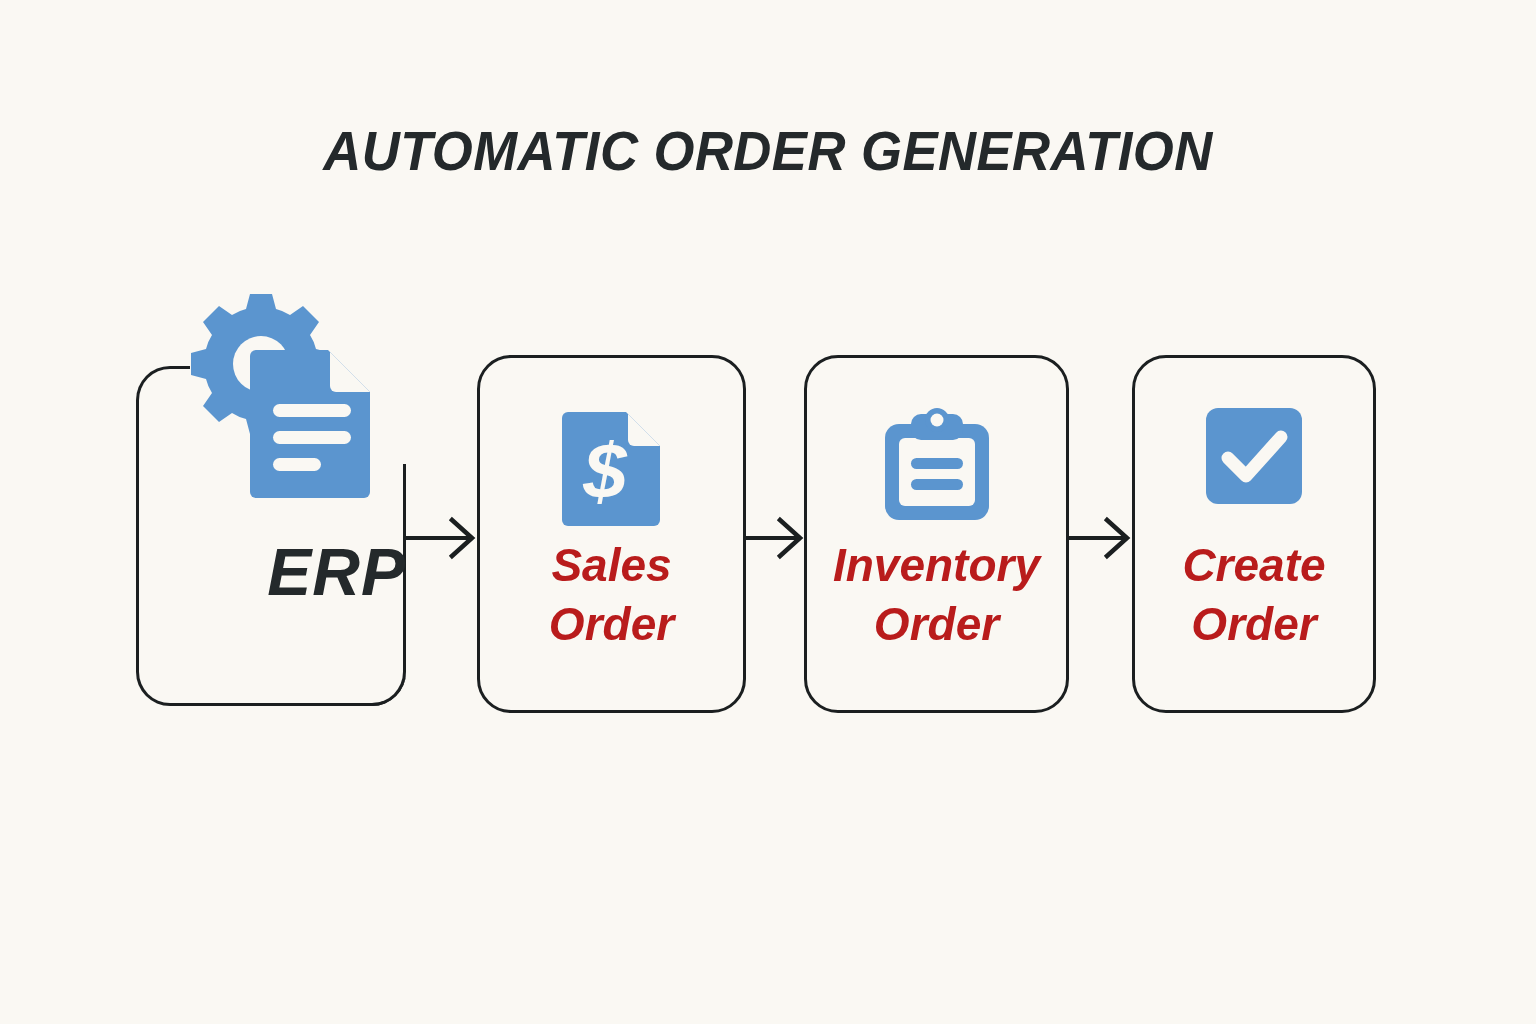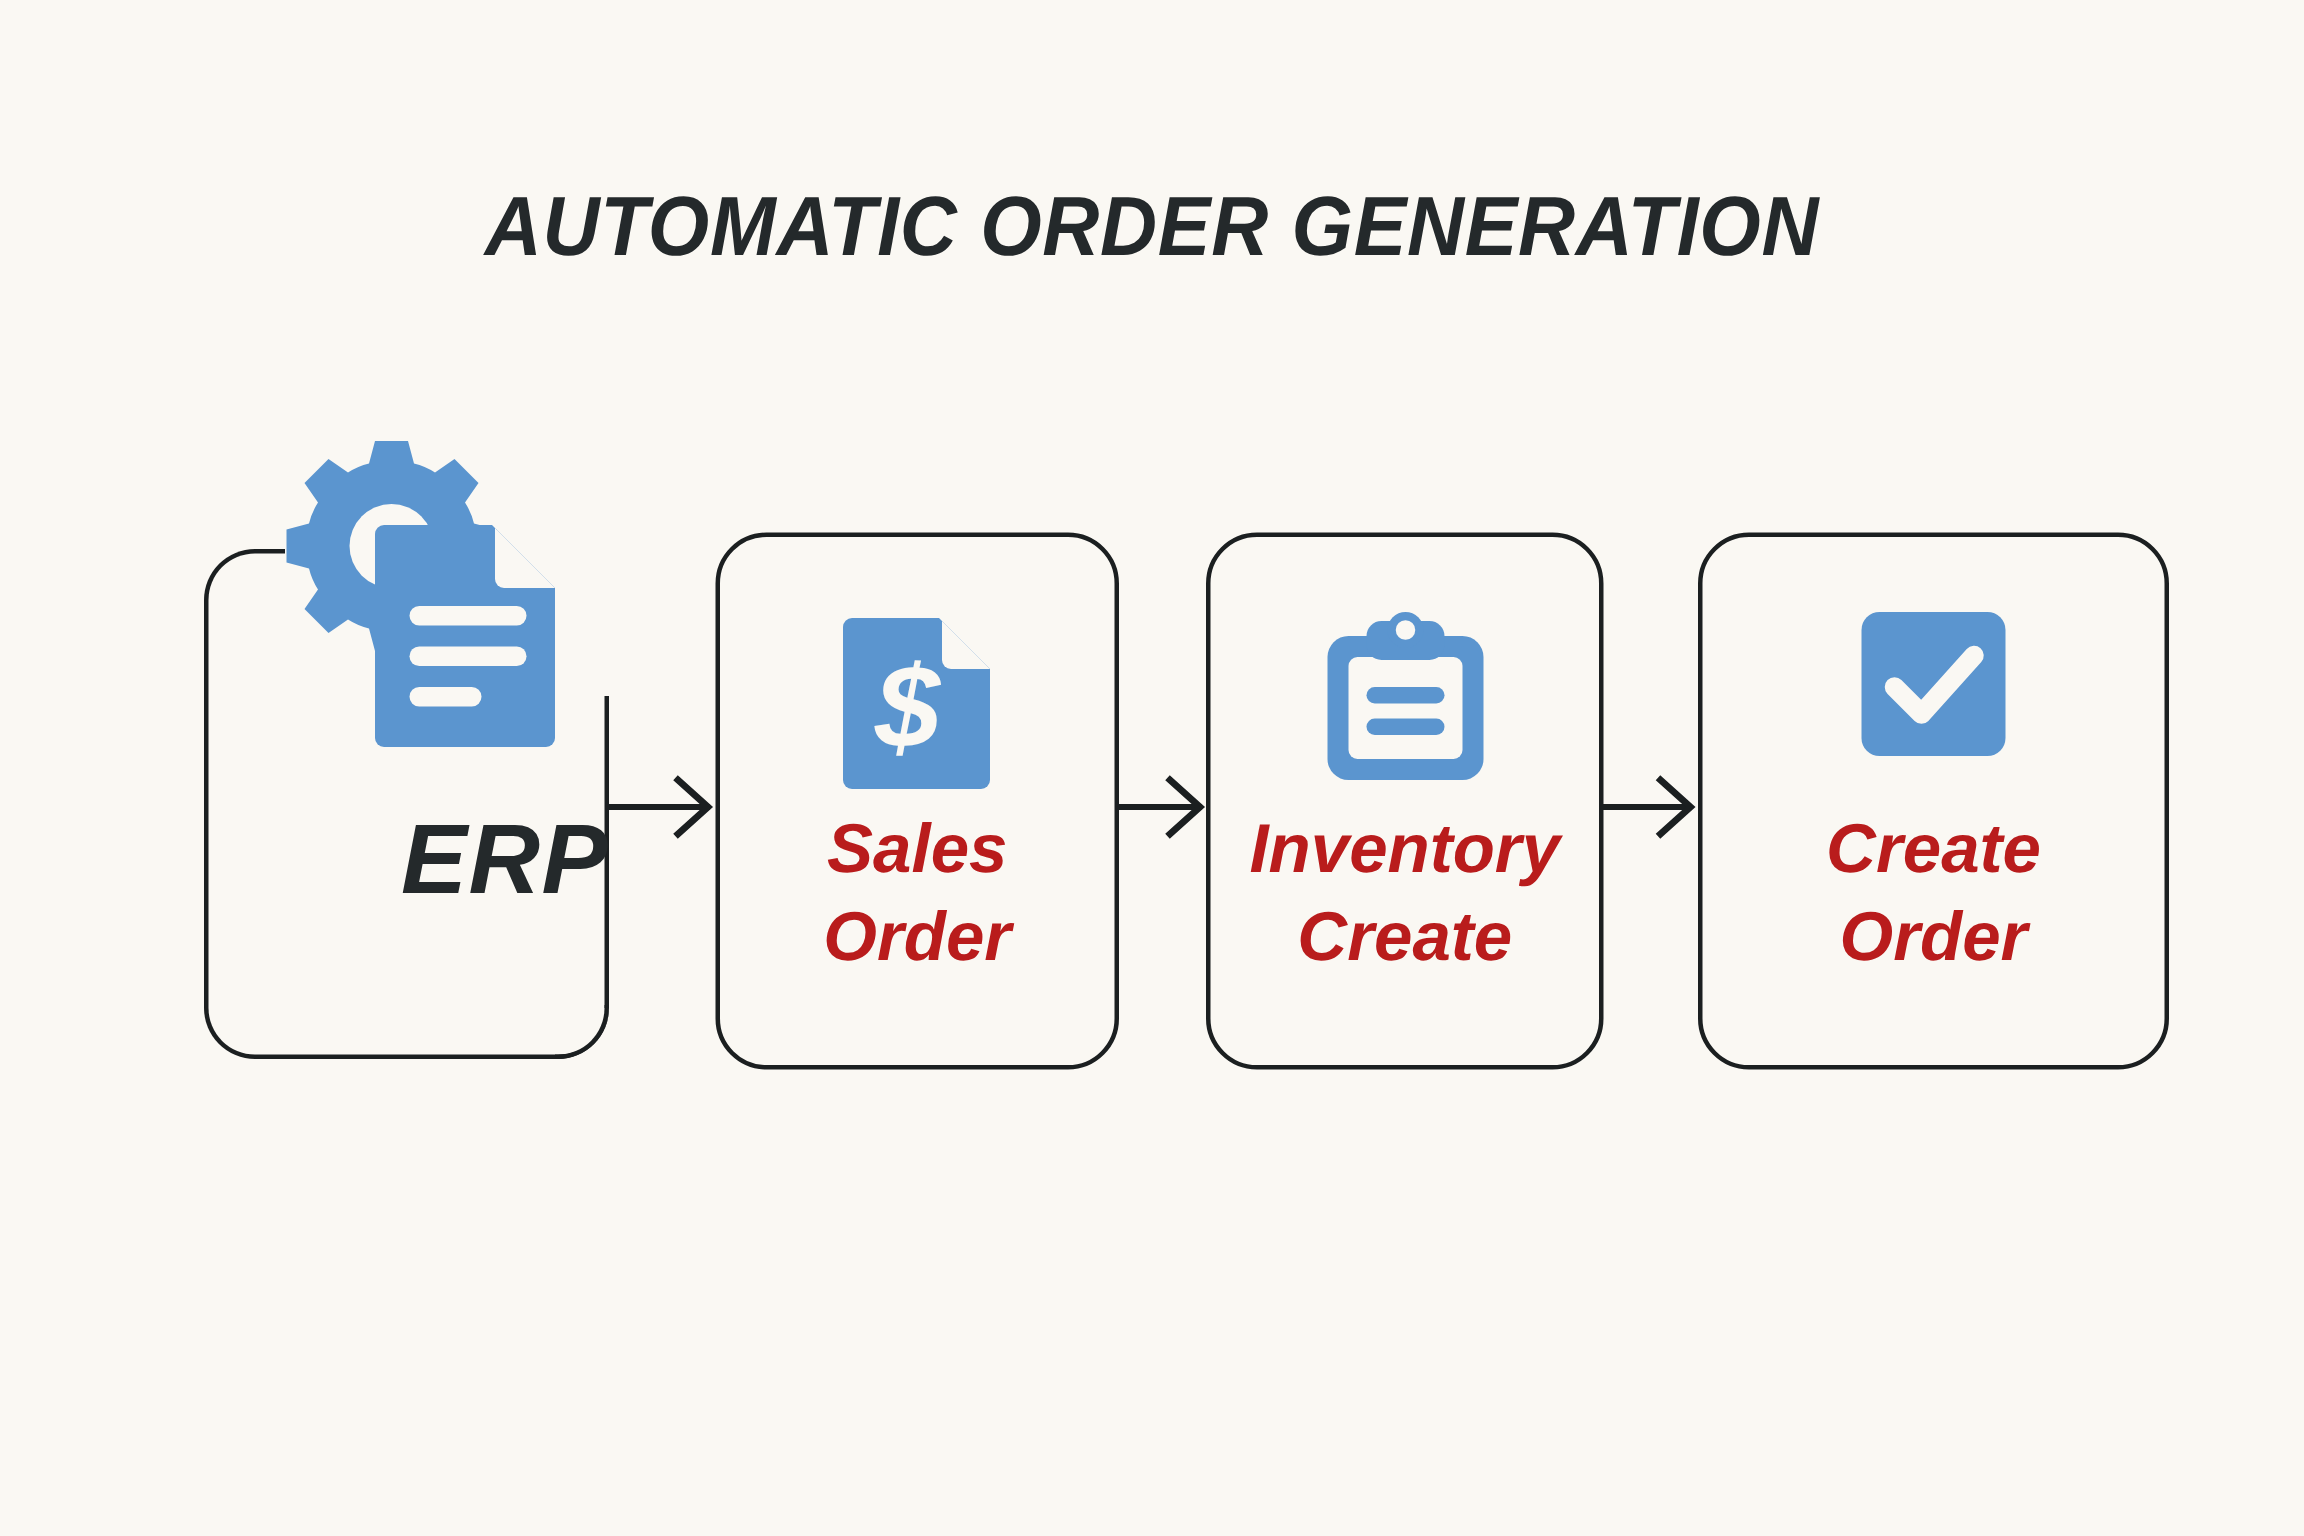--- a/index.html
+++ b/index.html
@@ -93,21 +93,21 @@
     width: 36px;
     height: 36px;
     box-sizing: border-box;
     border-right: 3.5px solid #1b1f20;
     border-bottom: 3.5px solid #1b1f20;
     border-bottom-right-radius: 34px;
   }
 
   #node-sales   { left: 477px;  top: 355px; width: 269px; height: 358px; }
   #node-inv     { left: 804px;  top: 355px; width: 265px; height: 358px; }
-  #node-create  { left: 1132px; top: 355px; width: 314px; height: 358px; }
+  #node-create  { left: 1132px; top: 355px; width: 244px; height: 358px; }
 
   .node-inner {
     position: absolute;
     left: 0;
     top: 0;
     width: 100%;
     height: 100%;
     display: flex;
     flex-direction: column;
     align-items: center;
@@ -237,21 +237,21 @@
             <circle cx="56" cy="14" r="12" fill="#5b95cf"></circle>
             <circle cx="56" cy="14" r="6.5" fill="#faf8f3"></circle>
 
             <rect x="30" y="52" width="52" height="11" rx="5.5" fill="#5b95cf"></rect>
             <rect x="30" y="73" width="52" height="11" rx="5.5" fill="#5b95cf"></rect>
           </svg>
         </span>
       </div>
       <div class="label-slot">
         <div class="node-label">Inventory
-Create</div>
+Order</div>
       </div>
     </div>
   </div>
 
   <div class="node node-card" id="node-create">
     <div class="node-inner">
       <div class="icon-slot">
         <span class="node-icon">
           <svg width="100" height="100" viewBox="0 0 100 100" xmlns="http://www.w3.org/2000/svg">
             <rect x="2" y="2" width="96" height="96" rx="12" fill="#5b95cf"></rect>

